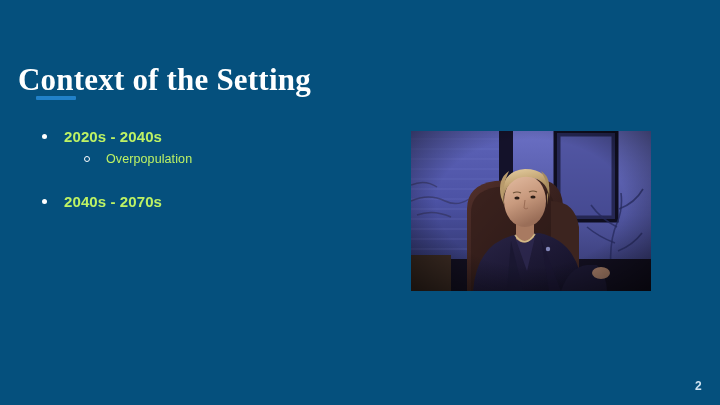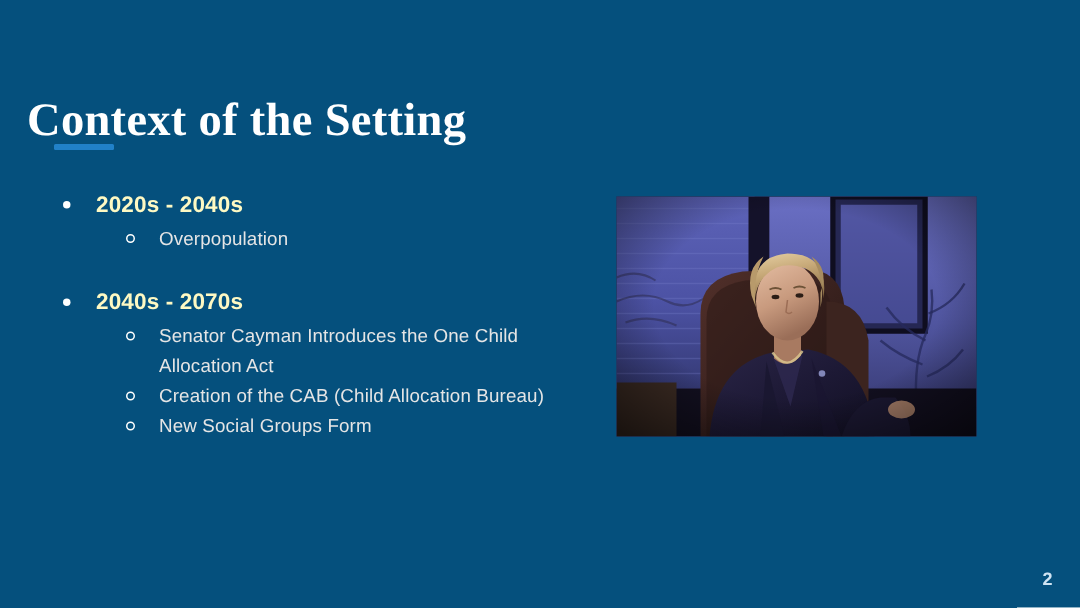--- a/index.html
+++ b/index.html
@@ -44,42 +44,42 @@
   .content-list {
     position: absolute;
     left: 36px;
     top: 126px;
     width: 350px;
   }
   .lvl1 {
     position: relative;
     padding-left: 28px;
     margin-bottom: 2px;
-    color: #fef9c3;
+    color: #bef264;
     font-size: 15px;
     font-weight: 700;
     line-height: 21px;
     letter-spacing: 0.1px;
   }
   .lvl1 > .dot {
     position: absolute;
     left: 6px;
     top: 8px;
     width: 5px;
     height: 5px;
     border-radius: 50%;
     background: #ffffff;
   }
   .lvl2-group {
     margin-top: 1px;
   }
   .lvl2 {
     position: relative;
     padding-left: 70px;
-    color: #e5e5e5;
+    color: #bef264;
     font-size: 12.5px;
     font-weight: 400;
     line-height: 20px;
     letter-spacing: 0.1px;
   }
   .lvl2 > .ring {
     position: absolute;
     left: 48px;
     top: 7px;
     width: 4px;
@@ -129,34 +129,20 @@
     <div class="lvl2-group">
       <div class="lvl2">
         <span class="ring"></span>
         <span>Overpopulation</span>
       </div>
     </div>
 
     <div class="lvl1" style="margin-top:22px;">
       <span class="dot"></span>
       <span>2040s - 2070s</span>
-    </div>
-    <div class="lvl2-group">
-      <div class="lvl2">
-        <span class="ring"></span>
-        <span>Senator Cayman Introduces the One Child Allocation Act</span>
-      </div>
-      <div class="lvl2">
-        <span class="ring"></span>
-        <span>Creation of the CAB (Child Allocation Bureau)</span>
-      </div>
-      <div class="lvl2">
-        <span class="ring"></span>
-        <span>New Social Groups Form</span>
-      </div>
     </div>
 
   </div>
 
   <div class="photo">
     <svg width="240" height="160" viewBox="0 0 240 160" xmlns="http://www.w3.org/2000/svg">
       <defs>
         <linearGradient id="wall" x1="0" y1="0" x2="1" y2="1">
           <stop offset="0%" stop-color="#3b3566"></stop>
           <stop offset="45%" stop-color="#4a4785"></stop>

